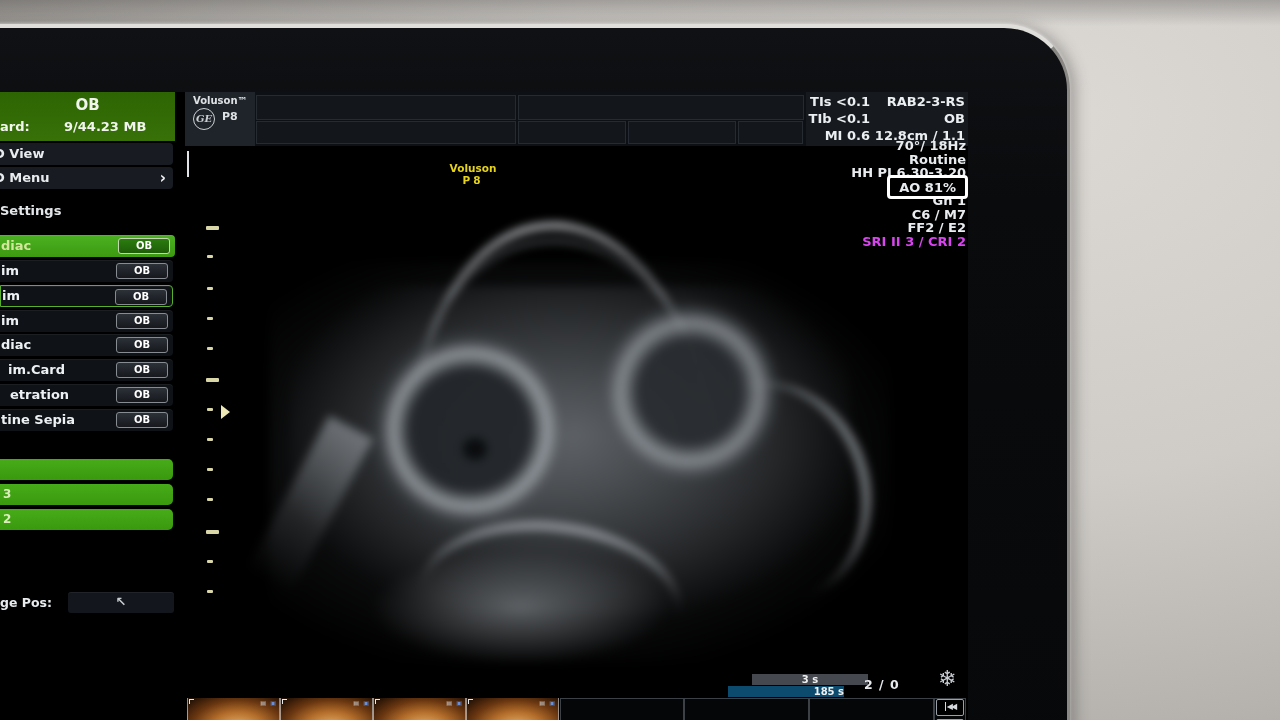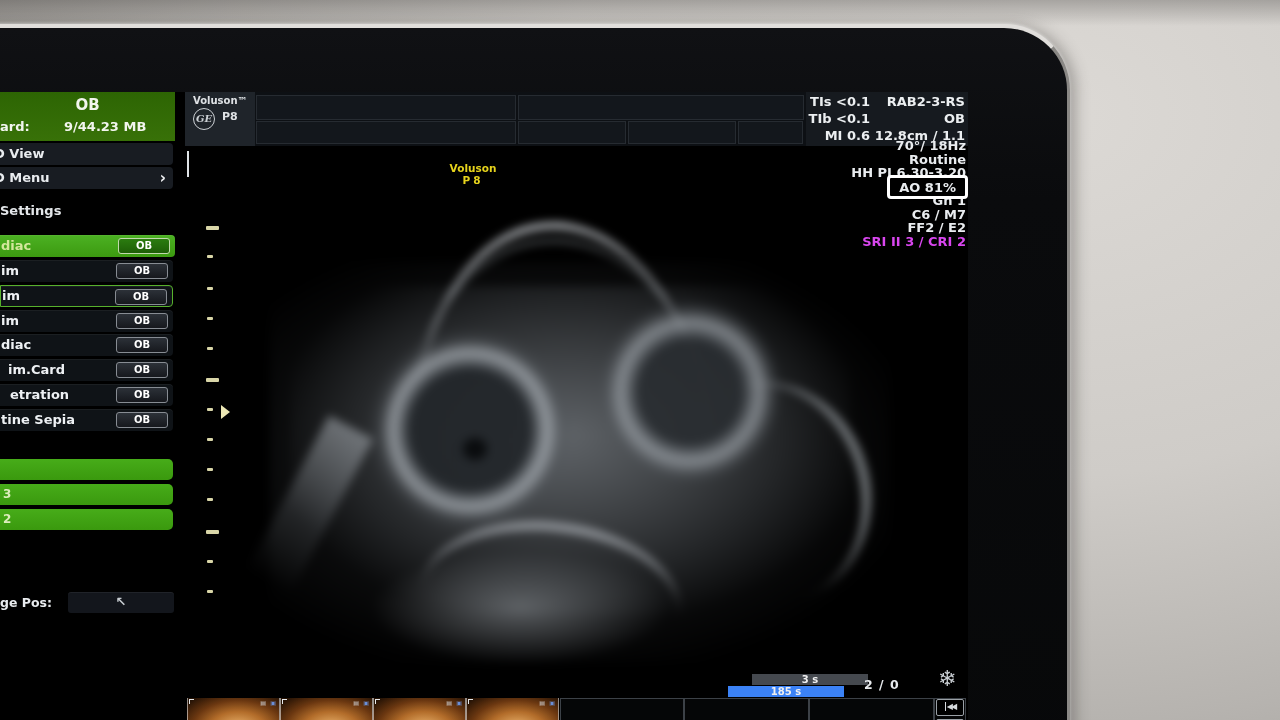--- a/index.html
+++ b/index.html
@@ -113,21 +113,21 @@
     border-top:9px solid rgba(198,204,210,.6); transform:rotate(6deg); }
   .glow-b { left:140px; top:348px; width:300px; height:115px;
     background:radial-gradient(ellipse, rgba(168,174,180,.5), transparent 70%); }
   .streak-l { left:55px; top:215px; width:50px; height:175px; transform:rotate(28deg);
     background:linear-gradient(180deg, rgba(172,178,184,.55), rgba(120,126,132,.22) 60%, transparent); }
 
   
   .p2-label { position:absolute; left:670px; top:616px; font-size:12.5px; color:#fde047; }
   .timer { position:absolute; left:728px; top:582px; width:116px; height:23px; font-size:10px; color:#f0f0f0; }
   .timer .bar1 { position:absolute; left:0; top:0; width:116px; height:11px; background:#45494f; text-align:center; line-height:11px;margin-left:24px; }
-  .timer .bar2 { position:absolute; left:0; top:12px; width:116px; height:11px; background:#3b82f6; text-align:center; line-height:11px; }
+  .timer .bar2 { position:absolute; left:0; top:12px; width:116px; height:11px; background:#0c4a6e; text-align:right; line-height:11px; }
   .counter { position:absolute; left:864px; top:585px; font-size:12.5px; color:#e8ebee; letter-spacing:1px; }
   .freeze { position:absolute; left:938px; top:574px; font-size:22px; color:#c9ced3; font-weight:400; }
 
   .cell { position:absolute; top:606px; height:40px; }
   .thumb { border-left:1px solid rgba(215,218,221,.6); border-right:1px solid rgba(215,218,221,.6);
     background:
       radial-gradient(ellipse at 55% 75%, rgba(236,176,104,.95) 8%, rgba(196,120,47,.9) 38%, rgba(120,62,18,.85) 65%, rgba(40,20,6,.95) 92%),
       #1a0d04; }
   .thumb .corner { position:absolute; left:1px; top:1px; width:5px; height:5px;
     border-left:1px solid #e8eaec; border-top:1px solid #e8eaec; }

